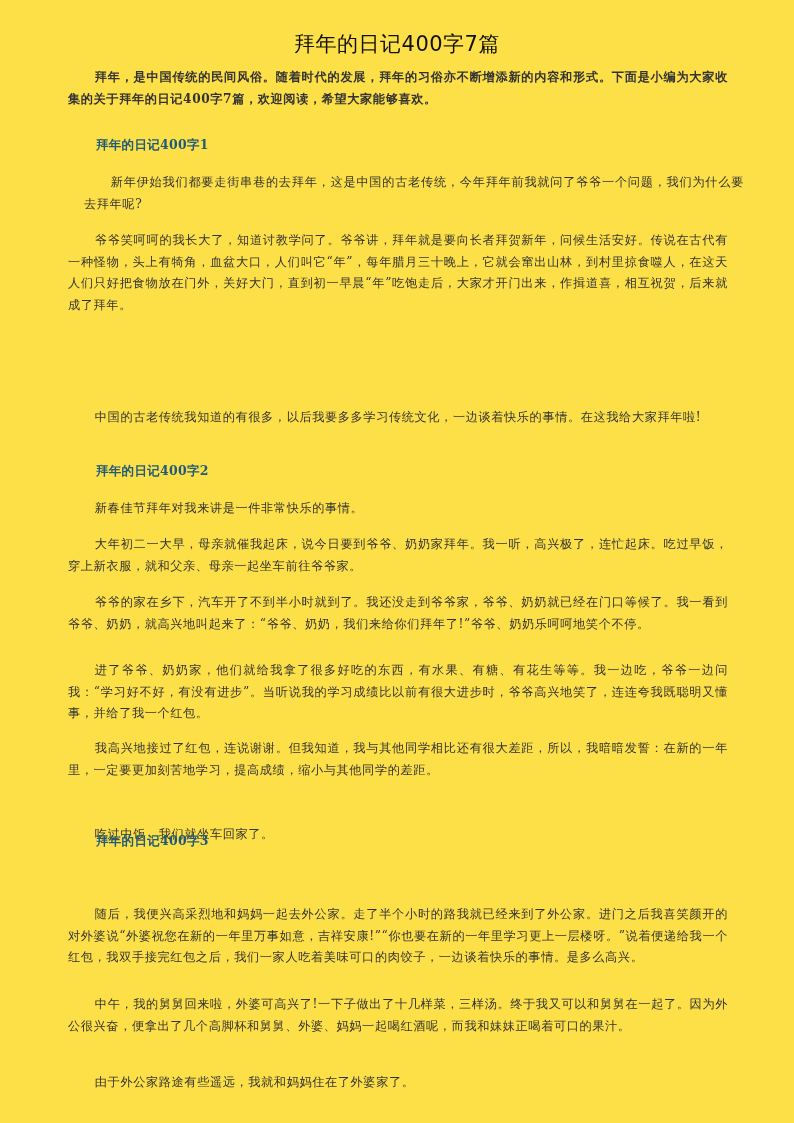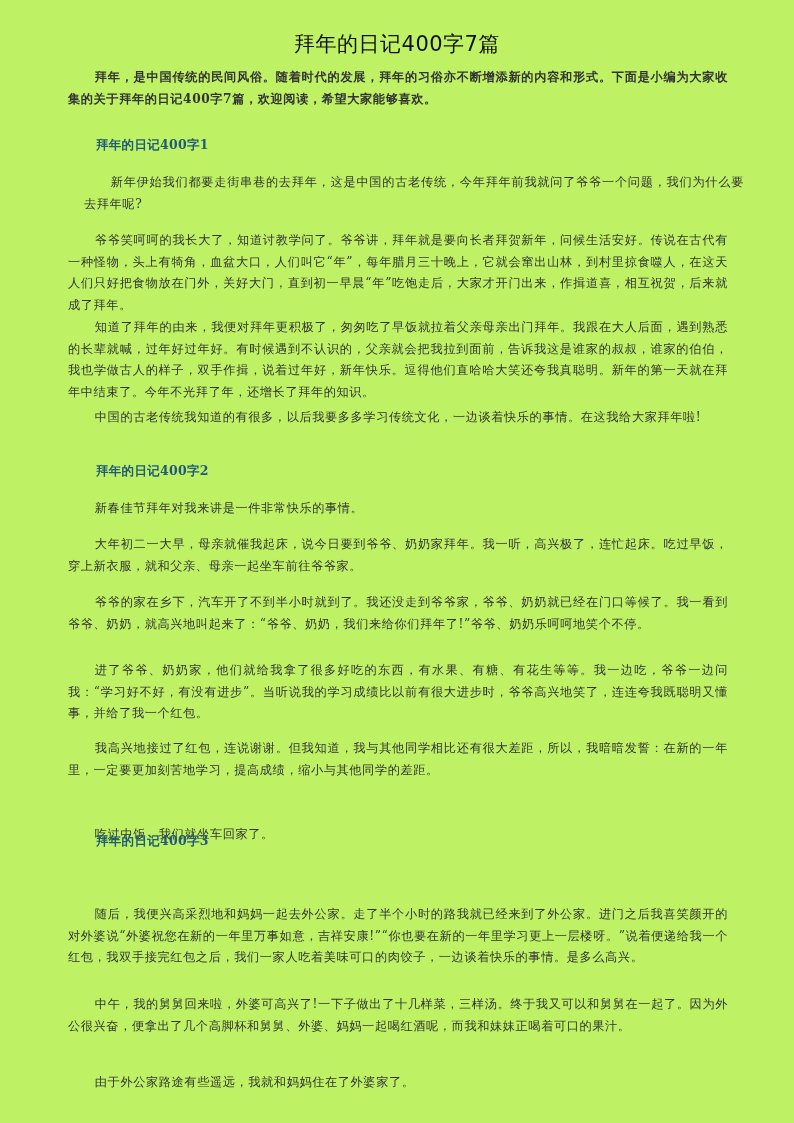--- a/index.html
+++ b/index.html
@@ -1,17 +1,17 @@
 <!DOCTYPE html>
 <html><head>
 <meta charset="utf-8">
 <style>
   html, body { margin: 0; padding: 0; background: #ffffff; }
   body { width: 794px; height: 1123px; position: relative; overflow: hidden; }
-  .page { position: absolute; left: 0; top: 0; width: 794px; height: 1123px; background: #bef264; }
+  .page { position: absolute; left: 0; top: 0; width: 794px; height: 1123px; background: #fde047; }
   .title {
     position: absolute; left: 0; top: 30px; width: 794px; text-align: center;
     font-family: "DejaVu Sans", sans-serif; font-size: 21px; color: #111;
     letter-spacing: 0.5px;
   }
   .block { position: absolute; left: 68px; width: 660px; font-family: "DejaVu Serif", serif;
     font-size: 12.2px; line-height: 21.5px; color: #333; text-align: justify; letter-spacing: 0.6px; }
   .block p { margin: 0; text-indent: 2.2em; }
   .heading { position: absolute; left: 96px; font-family: "DejaVu Serif", serif; font-size: 12.5px;
     font-weight: bold; color: #1f5a7a; letter-spacing: 0.3px; text-align: center; }
@@ -25,23 +25,20 @@
   <div class="block" style="top:67px;font-weight:bold;">
     <p>拜年，是中国传统的民间风俗。随着时代的发展，拜年的习俗亦不断增添新的内容和形式。下面是小编为大家收集的关于拜年的日记400字7篇，欢迎阅读，希望大家能够喜欢。</p>
   </div>
 
   <div class="heading" style="top:137px;">拜年的日记400字1</div>
   <div class="block" style="top:172px;margin-left:16px;">
       <p>新年伊始我们都要走街串巷的去拜年，这是中国的古老传统，今年拜年前我就问了爷爷一个问题，我们为什么要去拜年呢?</p>
     </div>
   <div class="block" style="top:230px;">
       <p>爷爷笑呵呵的我长大了，知道讨教学问了。爷爷讲，拜年就是要向长者拜贺新年，问候生活安好。传说在古代有一种怪物，头上有犄角，血盆大口，人们叫它“年”，每年腊月三十晚上，它就会窜出山林，到村里掠食噬人，在这天人们只好把食物放在门外，关好大门，直到初一早晨“年”吃饱走后，大家才开门出来，作揖道喜，相互祝贺，后来就成了拜年。</p>
-    </div>
-  <div class="block" style="top:317px;">
-      <p>知道了拜年的由来，我便对拜年更积极了，匆匆吃了早饭就拉着父亲母亲出门拜年。我跟在大人后面，遇到熟悉的长辈就喊，过年好过年好。有时候遇到不认识的，父亲就会把我拉到面前，告诉我这是谁家的叔叔，谁家的伯伯，我也学做古人的样子，双手作揖，说着过年好，新年快乐。逗得他们直哈哈大笑还夸我真聪明。新年的第一天就在拜年中结束了。今年不光拜了年，还增长了拜年的知识。</p>
     </div>
   <div class="block" style="top:407px;">
       <p>中国的古老传统我知道的有很多，以后我要多多学习传统文化，一边谈着快乐的事情。在这我给大家拜年啦!</p>
     </div>
 
   <div class="heading" style="top:463px;">拜年的日记400字2</div>
   <div class="block" style="top:498px;">
       <p>新春佳节拜年对我来讲是一件非常快乐的事情。</p>
     </div>
   <div class="block" style="top:534px;">

